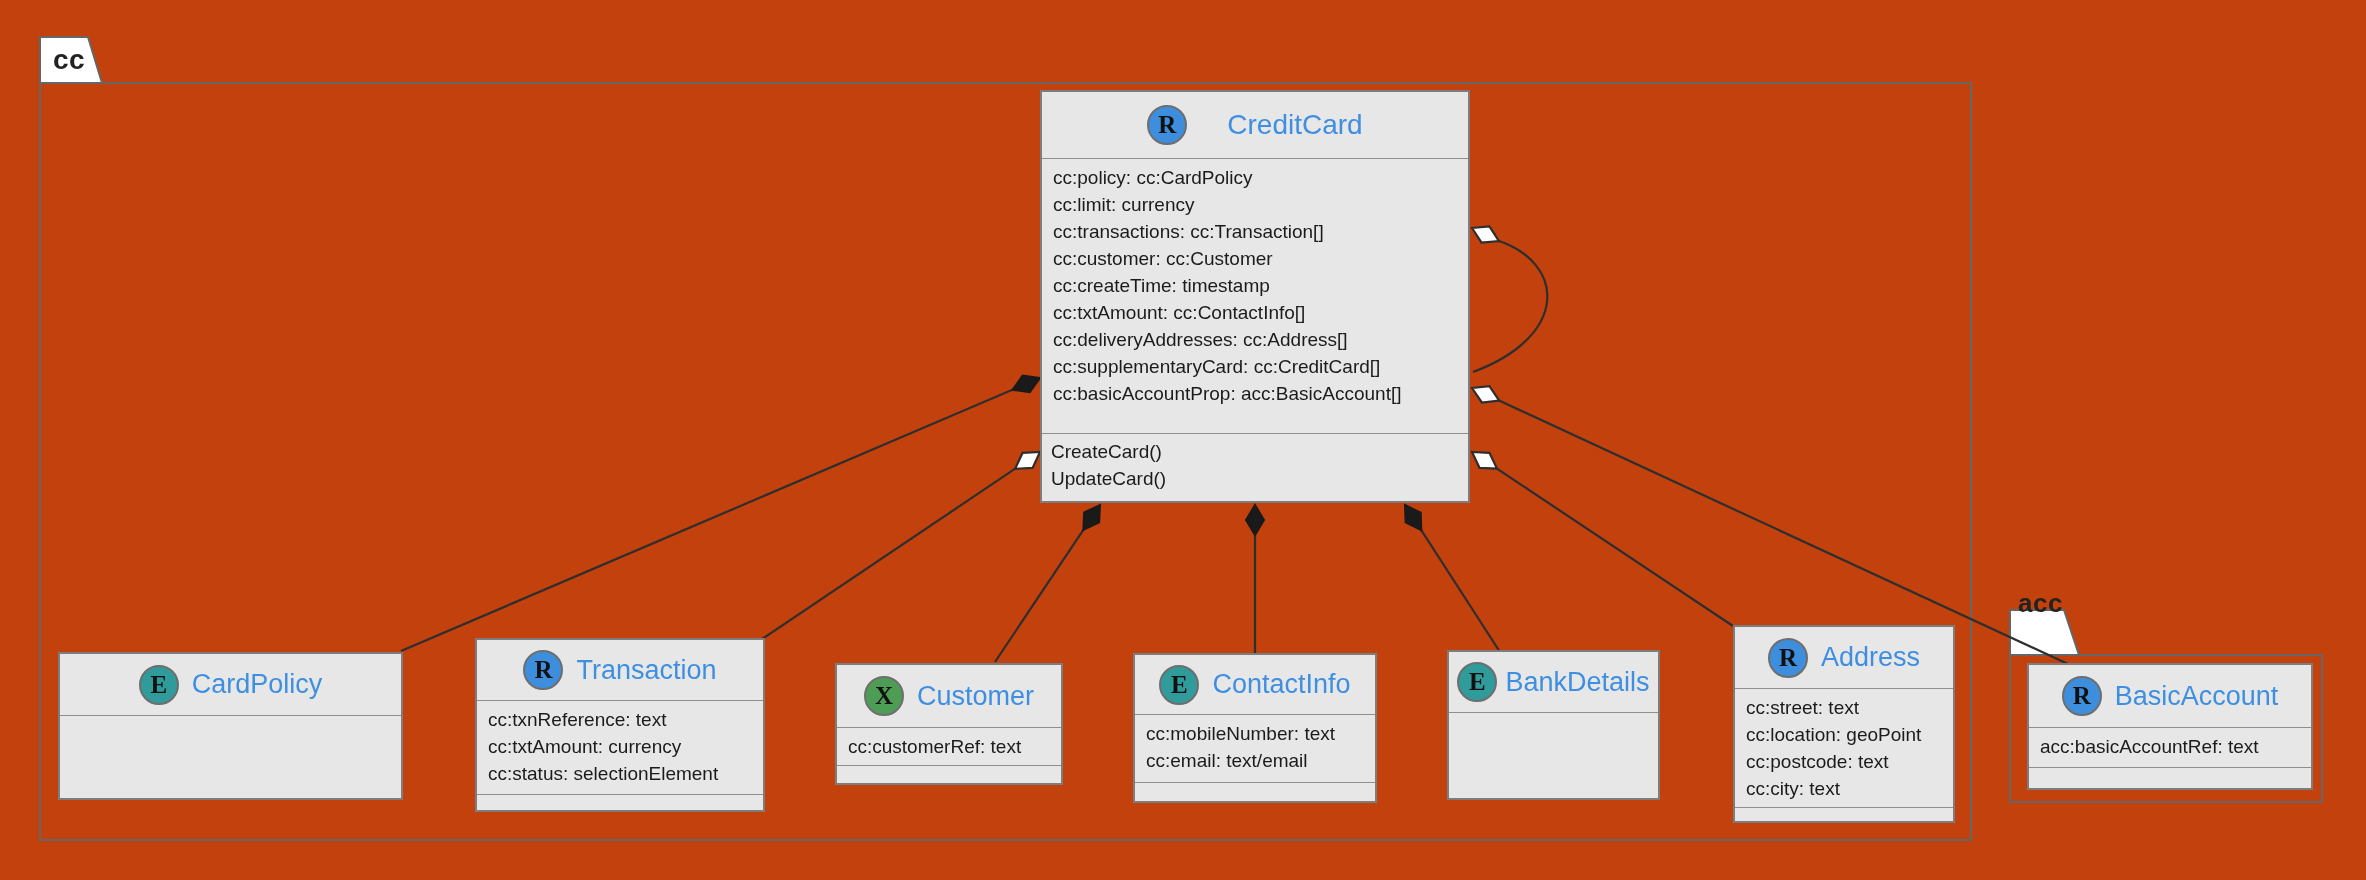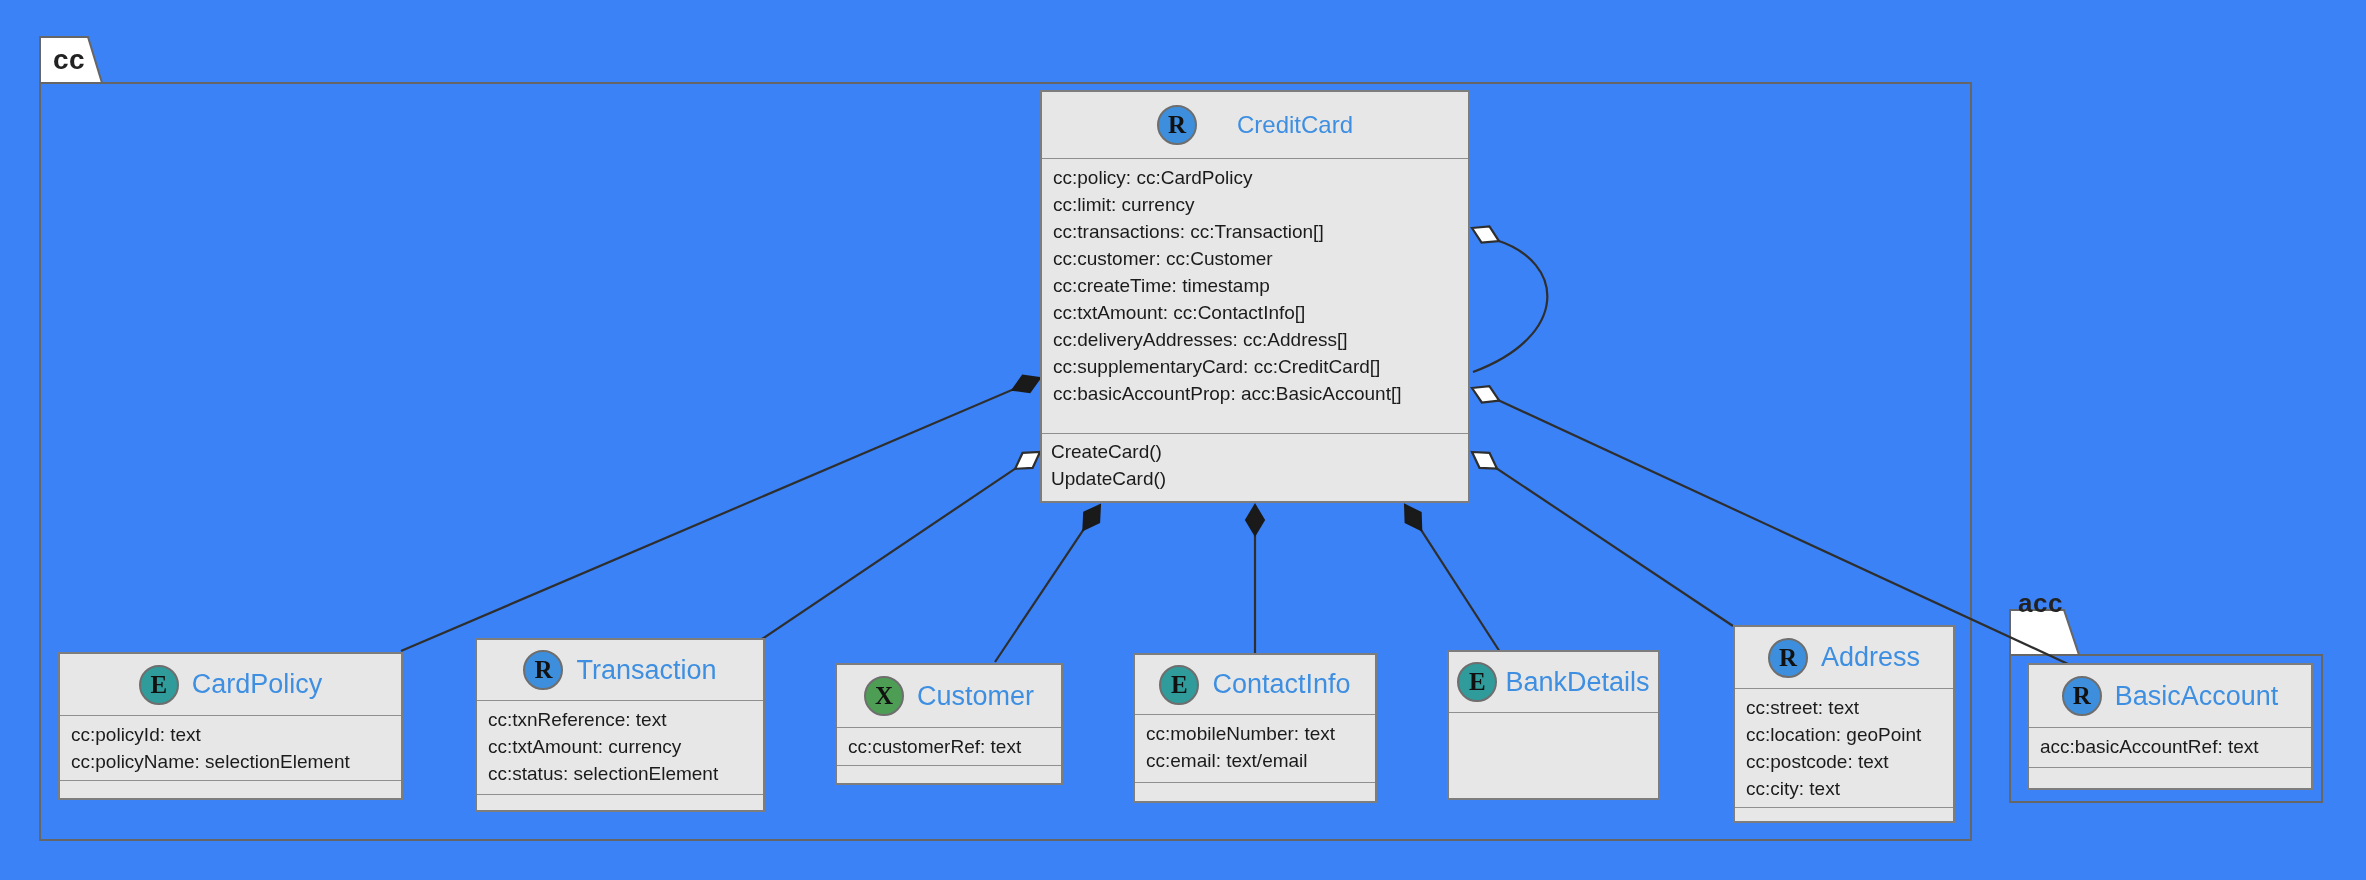--- a/index.html
+++ b/index.html
@@ -1,19 +1,19 @@
 <!DOCTYPE html>
 <html><head>
 <meta charset="utf-8">
 <style>
   html,body{margin:0;padding:0;background:#ffffff;}
   #canvas{
     position:relative;
     width:2366px;height:880px;
-    background:#3b82f6;
+    background:#c2410c;
     font-family:"Liberation Sans","DejaVu Sans",sans-serif;
     overflow:hidden;
   }
   #wires{position:absolute;left:0;top:0;width:2366px;height:880px;}
   .pkg-label{
     position:absolute;
     font-weight:bold;color:#222222;
     letter-spacing:0.5px;
   }
   .classbox{
@@ -107,21 +107,21 @@
       <path d="M0 0 L15 -9 L30 0 L15 9 Z" fill="#ffffff" stroke="#2e2e2e" stroke-width="2.2"></path>
       </g>
   </svg>
 
   <div class="pkg-label" style="left:53px;top:44px;font-size:28px;">cc</div>
   <div class="pkg-label" style="left:2018px;top:588px;font-size:26px;">acc</div>
 
   <div class="classbox" style="left:1040px;top:90px;width:430px;height:413px;">
     <div class="cls-title" style="height:66px;">
       <span class="badge badge-blue">R</span>
-      <span class="cls-name" style="font-size:24px;margin-left:27px;">CreditCard</span>
+      <span class="cls-name" style="font-size:28px;margin-left:27px;">CreditCard</span>
     </div>
     <div class="cls-attrs">
         <div class="attr-row">cc:policy: cc:CardPolicy</div>
         <div class="attr-row">cc:limit: currency</div>
         <div class="attr-row">cc:transactions: cc:Transaction[]</div>
         <div class="attr-row">cc:customer: cc:Customer</div>
         <div class="attr-row">cc:createTime: timestamp</div>
         <div class="attr-row">cc:txtAmount: cc:ContactInfo[]</div>
         <div class="attr-row">cc:deliveryAddresses: cc:Address[]</div>
         <div class="attr-row">cc:supplementaryCard: cc:CreditCard[]</div>
@@ -131,24 +131,20 @@
         <div class="method-row">CreateCard()</div>
         <div class="method-row">UpdateCard()</div>
       </div>
   </div>
 
   <div class="classbox" style="left:58px;top:652px;width:345px;height:148px;">
     <div class="cls-title" style="height:61px;">
       <span class="badge badge-teal">E</span>
       <span class="cls-name">CardPolicy</span>
     </div>
-    <div class="cls-attrs">
-        <div class="attr-row">cc:policyId: text</div>
-        <div class="attr-row">cc:policyName: selectionElement</div>
-      </div>
     <div class="strip" style="height:17px;"></div>
   </div>
 
   <div class="classbox" style="left:475px;top:638px;width:290px;height:174px;">
     <div class="cls-title" style="height:60px;">
       <span class="badge badge-blue">R</span>
       <span class="cls-name">Transaction</span>
     </div>
     <div class="cls-attrs">
         <div class="attr-row">cc:txnReference: text</div>

